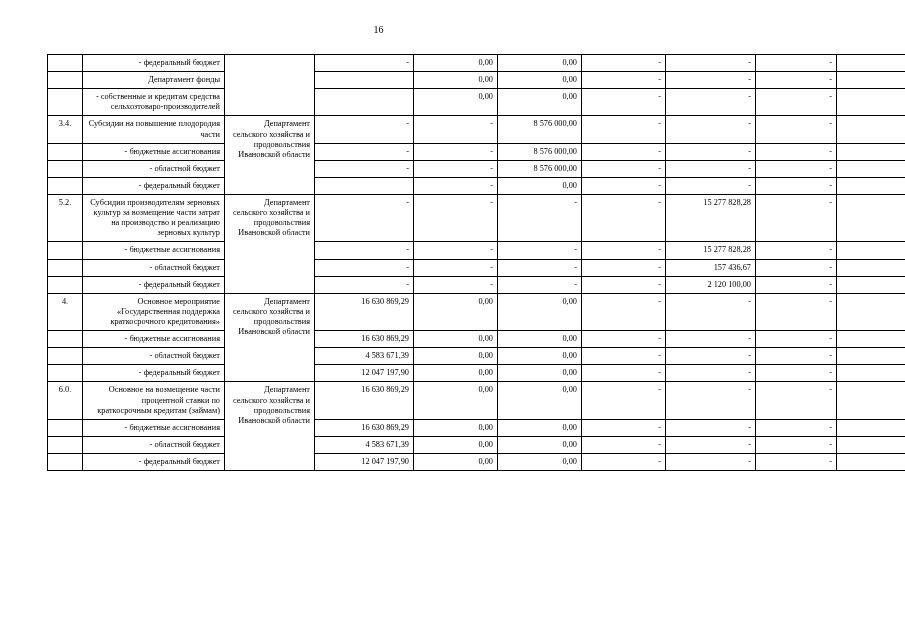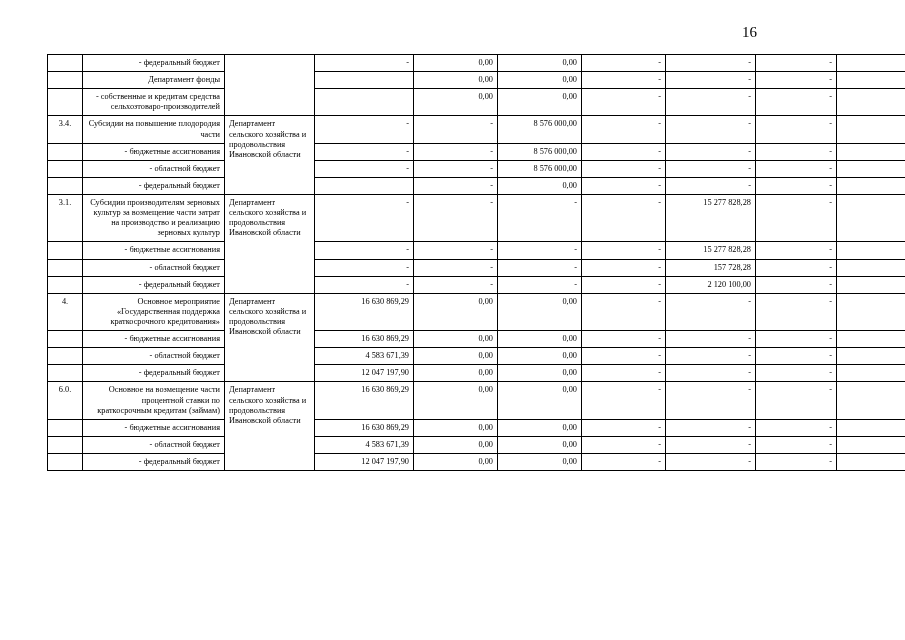--- a/index.html
+++ b/index.html
@@ -18,22 +18,22 @@
     position: relative;
     width: 905px;
     height: 640px;
     box-sizing: border-box;
   }
   .page-number {
     position: absolute;
     top: 24px;
     left: 0;
     width: 757px;
-    text-align: right;
-    font-size: 15px;
+    text-align: center;
+    font-size: 10px;
     font-family: "Liberation Serif", serif;
   }
   .table-wrap {
     position: absolute;
     top: 54px;
     left: 47px;
     width: 852px;
   }
   table.doc {
     border-collapse: collapse;
@@ -46,21 +46,21 @@
     border: 1px solid #000000;
     padding: 3px 4px 3px 4px;
     vertical-align: top;
     font-size: 8.3px;
     font-family: "Liberation Serif", serif;
     word-wrap: break-word;
     overflow: hidden;
   }
   td.c-num   { width: 26px;  text-align: center; }
   td.c-name  { width: 133px; text-align: right; }
-  td.c-dep   { width: 81px;  text-align: left; }
+  td.c-dep   { width: 81px;  text-align: right; }
   td.c-v1    { width: 90px;  text-align: right; }
   td.c-v2    { width: 75px;  text-align: right; }
   td.c-v3    { width: 75px;  text-align: right; }
   td.c-v4    { width: 75px;  text-align: right; }
   td.c-v5    { width: 81px;  text-align: right; }
   td.c-v6    { width: 72px;  text-align: right; }
   td.c-v7    { width: 72px;  text-align: right; }
 </style>
 </head>
 <body>
@@ -160,21 +160,21 @@
           <td class="c-v2">-</td>
           <td class="c-v3">0,00</td>
           <td class="c-v4">-</td>
           <td class="c-v5">-</td>
           <td class="c-v6">-</td>
           <td class="c-v7">-</td>
 
         </tr>
 
         <tr>
-          <td class="c-num">3.1.</td>
+          <td class="c-num">5.2.</td>
           <td class="c-name">Субсидии производителям зерновых культур за возмещение части затрат на производство и реализацию зерновых культур</td>
           <td class="c-dep" rowspan="4">Департамент сельского хозяйства и продовольствия Ивановской области</td>
           <td class="c-v1">-</td>
           <td class="c-v2">-</td>
           <td class="c-v3">-</td>
           <td class="c-v4">-</td>
           <td class="c-v5">15 277 828,28</td>
           <td class="c-v6">-</td>
           <td class="c-v7">-</td>
 
@@ -193,21 +193,21 @@
 
         </tr>
 
         <tr>
           <td class="c-num"></td>
           <td class="c-name">- областной бюджет</td>
           <td class="c-v1">-</td>
           <td class="c-v2">-</td>
           <td class="c-v3">-</td>
           <td class="c-v4">-</td>
-          <td class="c-v5">157 728,28</td>
+          <td class="c-v5">157 436,67</td>
           <td class="c-v6">-</td>
           <td class="c-v7">-</td>
 
         </tr>
 
         <tr>
           <td class="c-num"></td>
           <td class="c-name">- федеральный бюджет</td>
           <td class="c-v1">-</td>
           <td class="c-v2">-</td>

